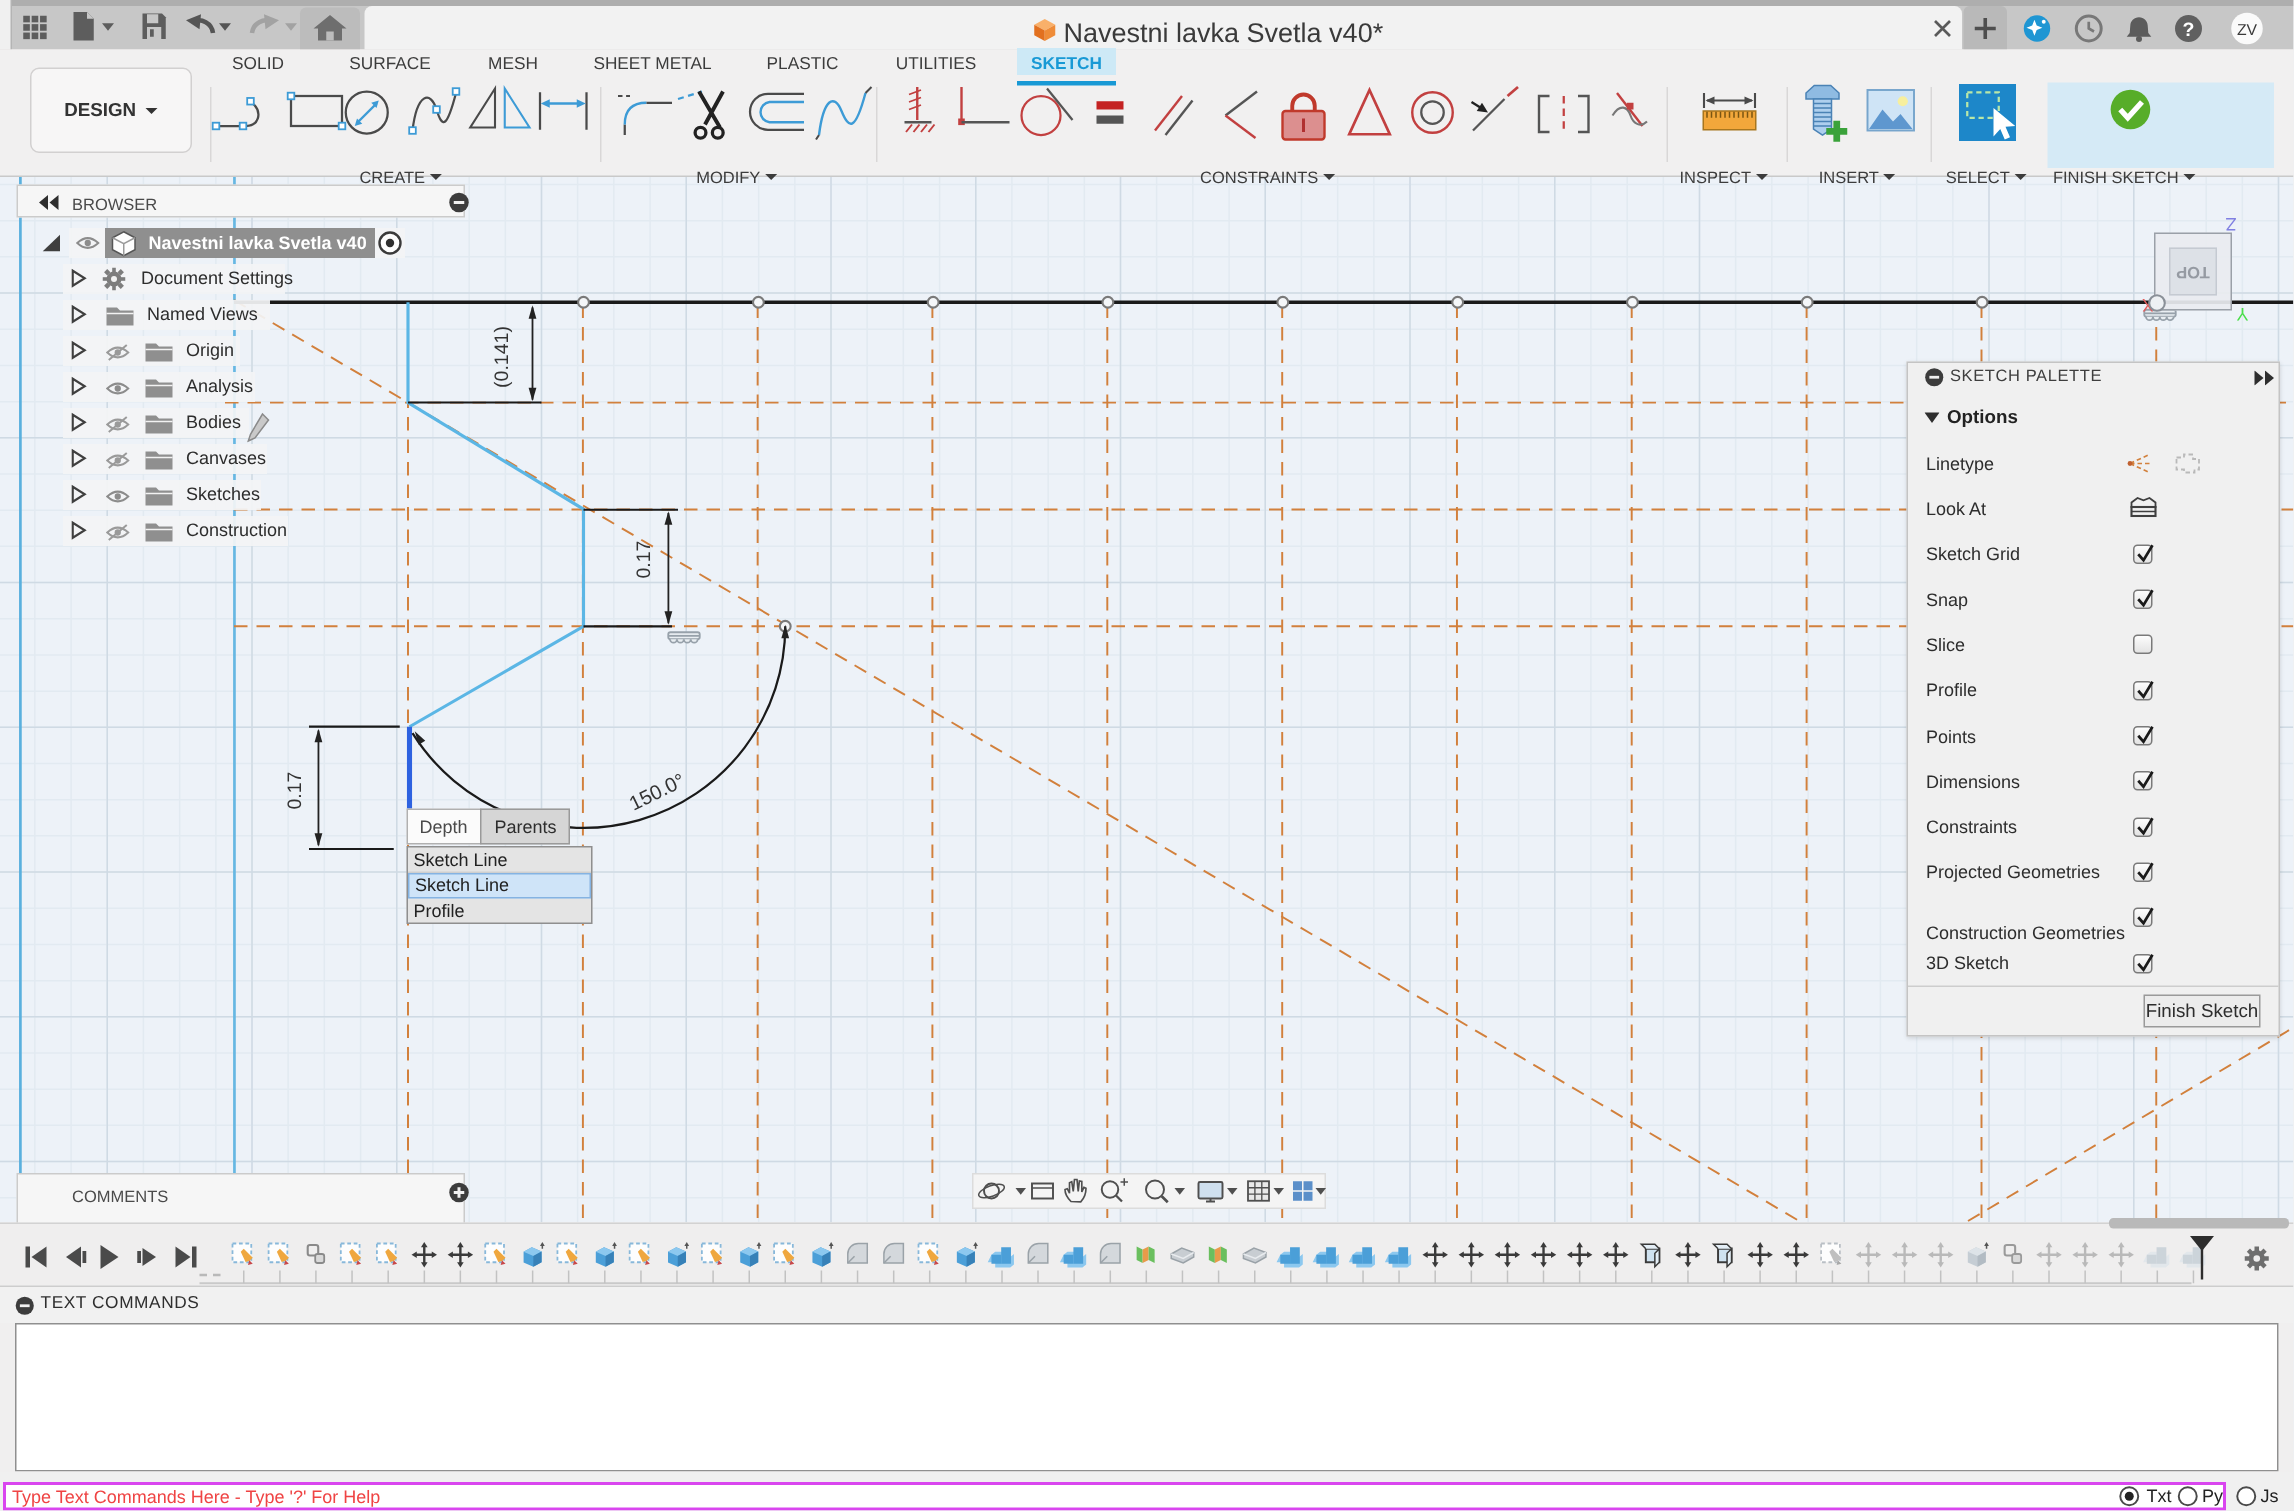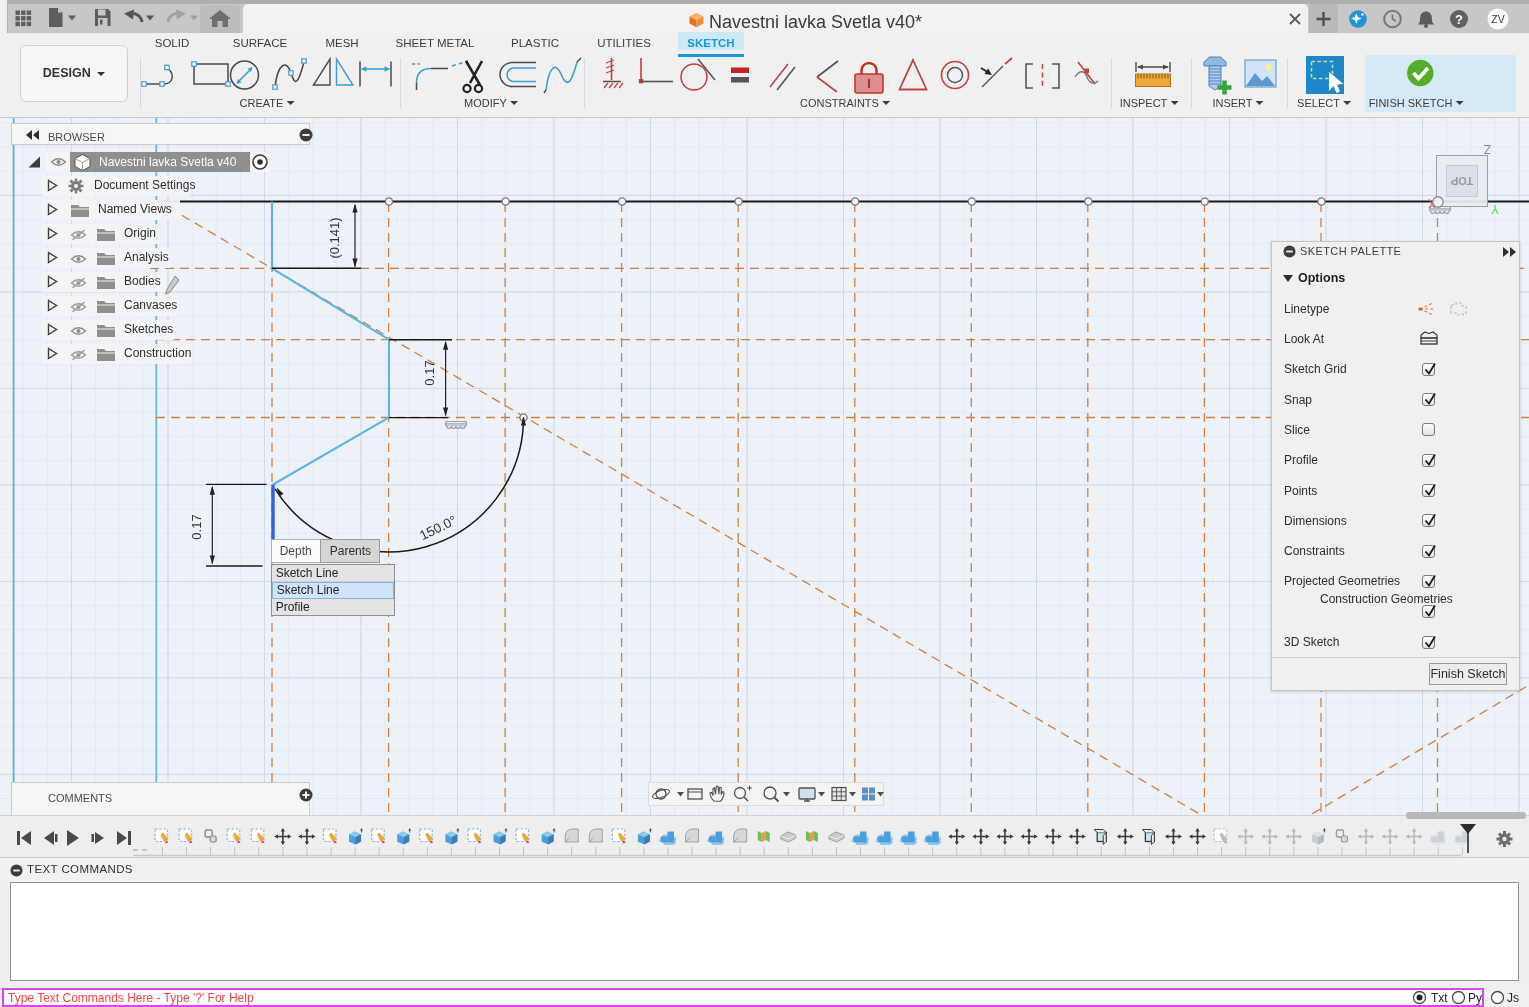--- a/index.html
+++ b/index.html
@@ -9,21 +9,21 @@
 #titlebar{left:0;top:0;width:1529px;height:33px;background:#c7c7c7;}
 #titlebar .topline{left:0;top:0;width:1529px;height:4px;background:#aeaeae;}
 #leftstrip{left:0;top:0;width:8px;height:33px;background:#f0f0f0;border-right:1px solid #b4b4b4;}
 #doctab{left:243px;top:4px;width:1065px;height:29px;background:#f2f2f2;border-radius:5px 5px 0 0;}
 #plustab{left:1309px;top:4px;width:29px;height:29px;background:#b9b9b9;border-radius:4px 4px 0 0;}
 #hometab{left:200px;top:5px;width:40px;height:28px;background:#bcbcbc;border-radius:4px 4px 0 0;}
 .title-txt{font-size:18px;color:#3a3a3a;}
 
 #ribbon{left:0;top:33px;width:1529px;height:85px;background:#f1f0f0;border-bottom:1px solid #c9c9c9;}
 .tabL{position:absolute;top:37px;height:15px;font-size:11.5px;color:#3c3c3c;white-space:nowrap;transform:translateX(-50%);}
-.grpL{position:absolute;top:97px;height:13px;font-size:11px;color:#3c3c3c;white-space:nowrap;transform:translateX(-50%);}
+.grpL{position:absolute;top:113px;height:13px;font-size:11px;color:#3c3c3c;white-space:nowrap;transform:translateX(-50%);}
 .grpL .dn{display:inline-block;width:0;height:0;border-left:4px solid transparent;border-right:4px solid transparent;border-top:4px solid #3c3c3c;margin-left:3px;vertical-align:2px;}
 #designbtn{left:20px;top:45px;width:108px;height:57px;background:#f7f6f6;border:1px solid #d2d0d0;border-radius:6px;color:#333;
 font-size:12.5px;font-weight:bold;text-align:center;line-height:55px;}
 #sketchtab{left:678px;top:32px;width:66px;height:18px;background:#cde9f6;color:#1899d5;font-weight:bold;font-size:11.5px;text-align:center;line-height:22px;}
 #sketchul{left:678px;top:54px;width:66px;height:3px;background:#1899d5;}
 .vsep{position:absolute;top:58px;width:1px;height:50px;background:#d9d7d7;}
 #finishbg{left:1365px;top:55px;width:151px;height:57px;background:#d5eaf6;}
 
 #canvas{left:0;top:118px;width:1529px;height:697px;background:#edf2f8;}
 
@@ -291,21 +291,21 @@
     </svg>
     <svg class="abs" style="left:50px;top:156px" width="17" height="12" viewBox="0 0 17 12">
       <path d="M1.5 6 Q8.5 -0.5 15.5 6 Q8.5 12.5 1.5 6Z" fill="none" stroke="#8c8c8c" stroke-width="1.3"></path>
       <circle cx="8.5" cy="6" r="2.1" fill="#8c8c8c"></circle>
     </svg>
     <div class="abs" style="left:70px;top:152px;width:180px;height:20px;background:#8f8f8f;"></div>
     <svg class="abs" style="left:73px;top:153px" width="19" height="19" viewBox="0 0 19 19">
       <path d="M9.5 1.5L17 5.5v8L9.5 17.5L2 13.5v-8z" fill="#fdfdfd" stroke="#555" stroke-width="1"></path>
       <path d="M2 5.5l7.5 4L17 5.5M9.5 9.5v8" stroke="#9a9a9a" stroke-width="1" fill="none"></path>
     </svg>
-    <div class="btxt" style="left:99px;top:155px;color:#fff;font-weight:normal;">Navestni lavka Svetla v40</div>
+    <div class="btxt" style="left:99px;top:155px;color:#fff;font-weight:bold;">Navestni lavka Svetla v40</div>
     <svg class="abs" style="left:252px;top:154px" width="16" height="16" viewBox="0 0 16 16">
       <circle cx="8" cy="8" r="7" fill="#fdfdfd" stroke="#3a3a3a" stroke-width="1.6"></circle>
       <circle cx="8" cy="8" r="2.8" fill="#2e2e2e"></circle>
     </svg>
     <div class="brow" style="left:42px;top:176px;width:148px;"></div>
     <svg class="abs" style="left:47px;top:179px" width="11" height="13" viewBox="0 0 11 13">
       <polygon points="1.5,1.5 1.5,11.5 9.5,6.5" fill="none" stroke="#3f3f3f" stroke-width="1.4"></polygon>
     </svg>
     <svg class="abs" style="left:68px;top:178px" width="16" height="16" viewBox="0 0 16 16">
       <circle cx="8" cy="8" r="5" fill="#7d7d7d"></circle>
@@ -511,21 +511,21 @@
       <svg width="16" height="17" viewBox="0 0 16 17">
         <path d="M3.5 8.5l3.5 4L13 2.5" stroke="#1a1a1a" stroke-width="1.8" fill="none"></path>
       </svg>
     </div>
     <div class="prow" style="left:1284px;top:574.4px;">Projected Geometries</div>
     <div class="chk abs" style="left:1422px;top:574.9px;">
       <svg width="16" height="17" viewBox="0 0 16 17">
         <path d="M3.5 8.5l3.5 4L13 2.5" stroke="#1a1a1a" stroke-width="1.8" fill="none"></path>
       </svg>
     </div>
-    <div class="prow" style="left:1284px;top:592px;margin-left:36px;">Construction Geometries</div>
+    <div class="prow" style="left:1284px;top:615px;">Construction Geometries</div>
     <div class="chk abs" style="left:1422px;top:605.2px;">
       <svg width="16" height="17" viewBox="0 0 16 17">
         <path d="M3.5 8.5l3.5 4L13 2.5" stroke="#1a1a1a" stroke-width="1.8" fill="none"></path>
       </svg>
     </div>
     <div class="prow" style="left:1284px;top:635px;">3D Sketch</div>
     <div class="chk abs" style="left:1422px;top:635.5px;">
       <svg width="16" height="17" viewBox="0 0 16 17">
         <path d="M3.5 8.5l3.5 4L13 2.5" stroke="#1a1a1a" stroke-width="1.8" fill="none"></path>
       </svg>

